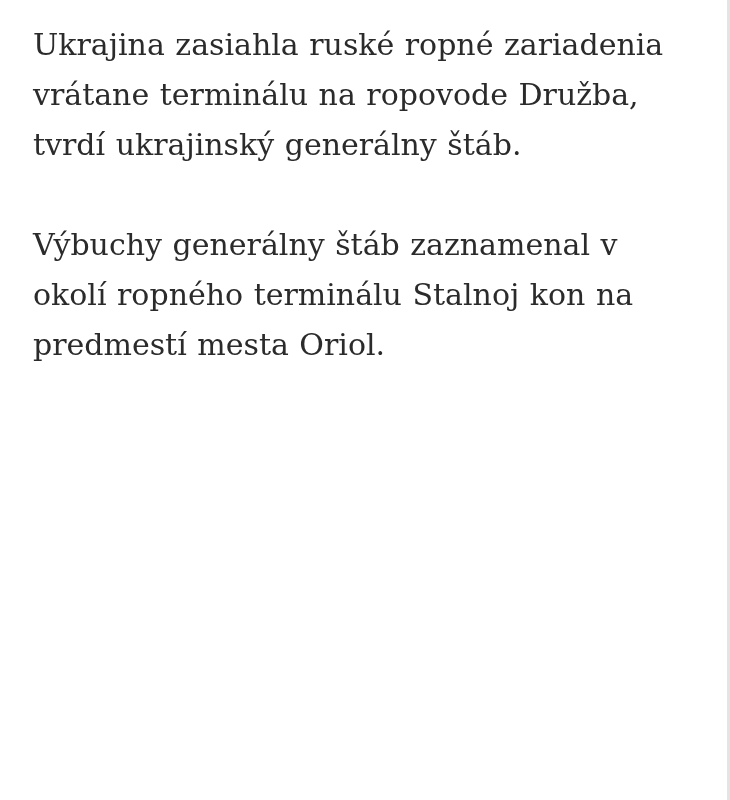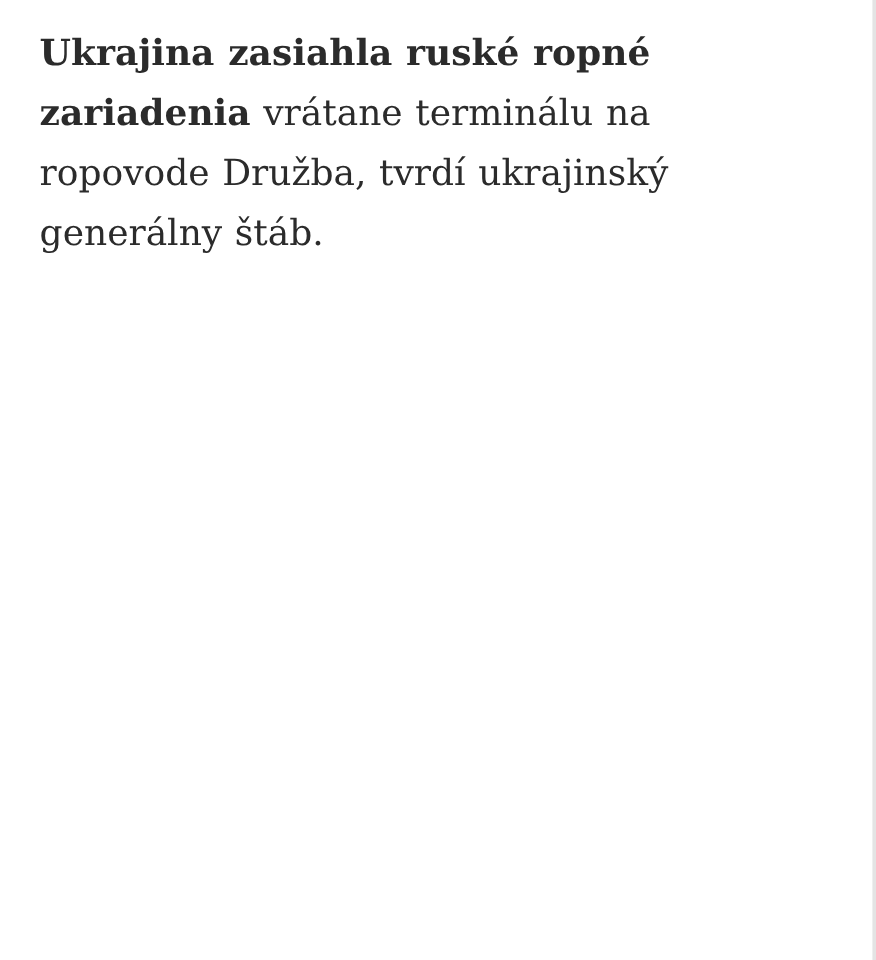--- a/index.html
+++ b/index.html
@@ -25,33 +25,34 @@
     margin: 0 0 50px 0;
     font-size: 30px;
     line-height: 50px;
     letter-spacing: 0px;
     word-spacing: 1px;
   }
   .article-body p:last-child {
     margin-bottom: 0;
   }
   .bold-lead {
-    font-weight: 700;
+    font-weight: 400;
   }
   .right-edge-divider {
     position: absolute;
     top: 0;
     right: 0;
     width: 3px;
     height: 800px;
     background: #e4e4e4;
   }
 </style>
 </head>
 <body>
 
 <div class="article-body">
   <p>
     <span class="bold-lead">Ukrajina zasiahla ruské ropné zariadenia</span><span> vrátane terminálu na ropovode Družba, tvrdí ukrajinský generálny štáb.</span>
   </p>
+  <p>Výbuchy generálny štáb zaznamenal v okolí ropného terminálu Stalnoj kon na predmestí mesta Oriol.</p>
 </div>
 
 <div class="right-edge-divider"></div>
 
 </body></html>

